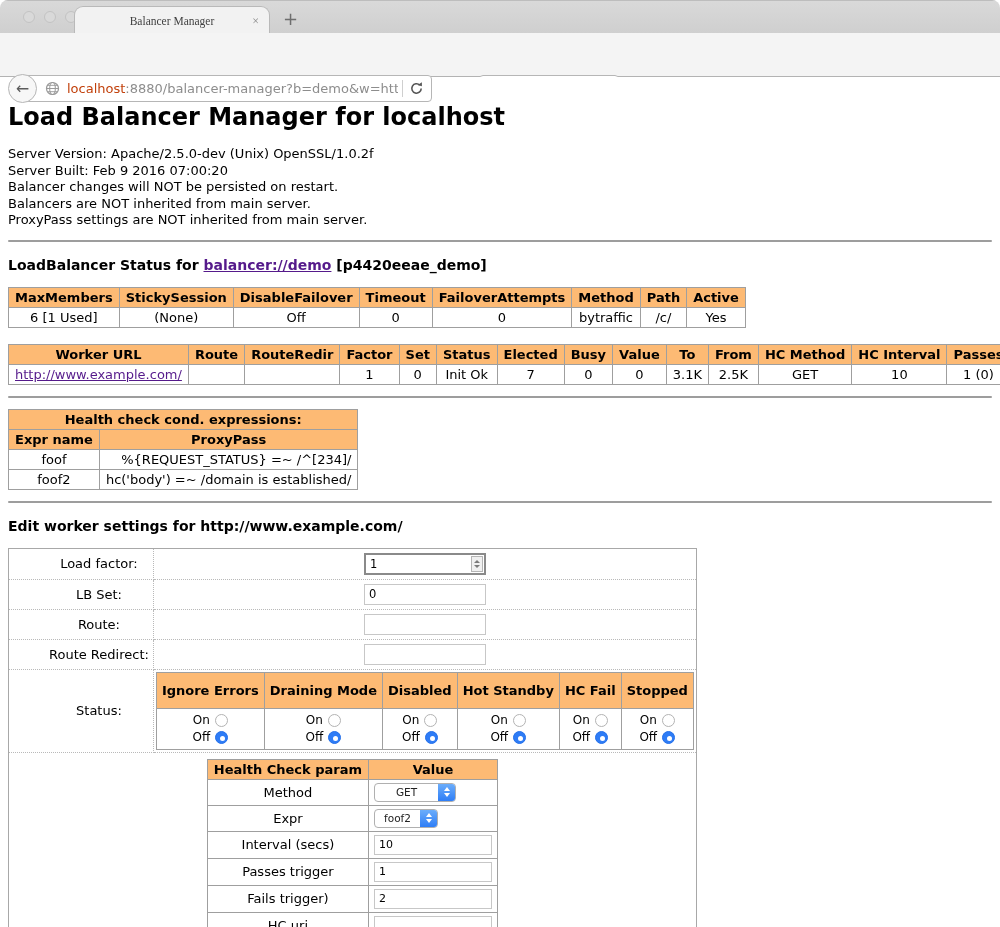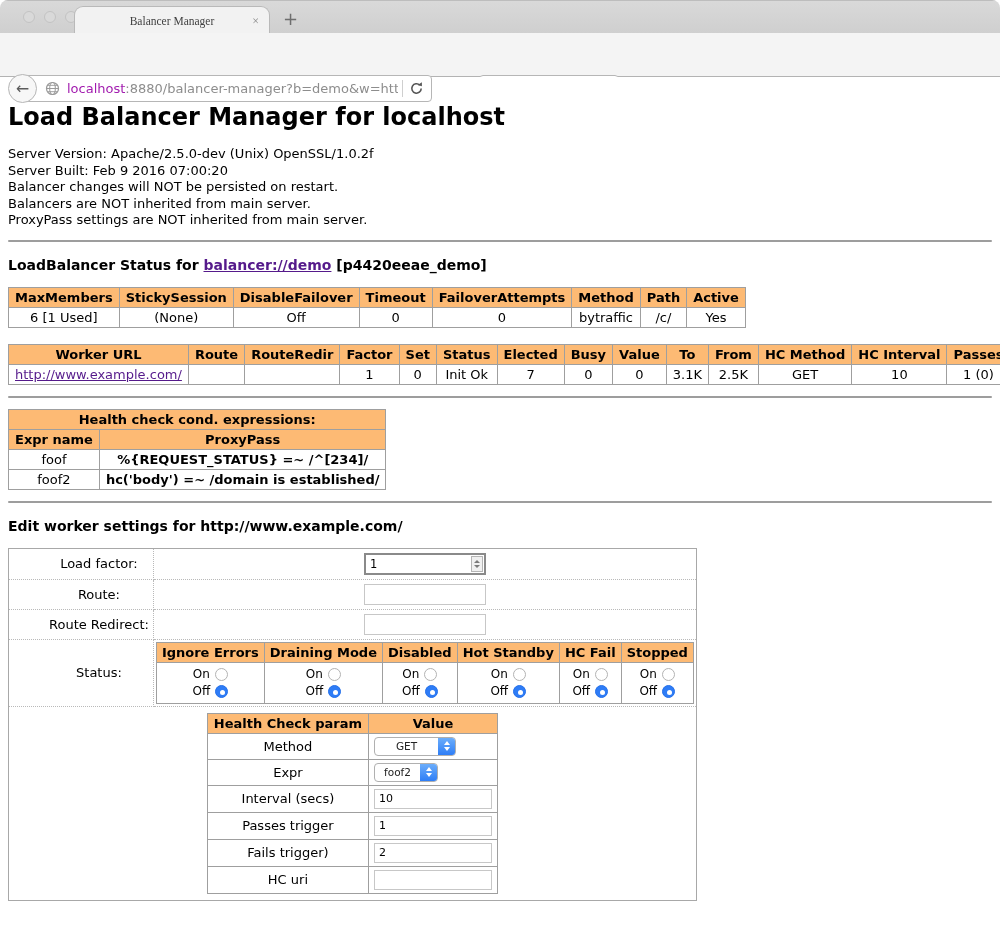--- a/index.html
+++ b/index.html
@@ -26,21 +26,21 @@
              background:#f4f4f4; border-bottom:1px solid #b3b3b3; }
 
   .backbtn { position:absolute; left:8px; top:41px; width:29px; height:29px; border-radius:50%;
              background:#f7f7f7; border:1px solid #b6b6b6; color:#5c5c5c; font-size:16px;
              display:flex; align-items:center; justify-content:center; z-index:3; }
   .urlbar { position:absolute; left:24px; top:42px; width:408px; height:27px;
             background:#fff; border:1px solid #b6b6b6; border-radius:4px;
             display:flex; align-items:center; padding-left:20px; z-index:2; }
   .globe { width:15px; height:15px; margin-right:7px; flex:0 0 auto; }
   .url-text { font-size:13px; white-space:nowrap; overflow:hidden; flex:1 1 auto; }
-  .url-host { color:#a21caf; }
+  .url-host { color:#c2410c; }
   .url-rest { color:#8d8d8d; }
   .url-divider { width:1px; height:17px; background:#cfcfcf; margin:0 6px 0 4px; flex:0 0 auto; }
   .reload { width:15px; height:15px; margin-right:7px; flex:0 0 auto; }
 
   .blocked { position:absolute; left:444px; top:44px; width:22px; height:22px; }
 
   .searchbar { position:absolute; left:479px; top:42px; width:140px; height:27px;
                background:#fff; border:1px solid #b6b6b6; border-radius:4px;
                display:flex; align-items:center; padding-left:8px; }
   .searchbar svg { width:13px; height:13px; margin-right:6px; }
@@ -77,40 +77,40 @@
   .tbl-worker th:nth-child(1){width:168px} .tbl-worker td:first-child{text-align:right;}
   .tbl-worker th:nth-child(2){width:42px}  .tbl-worker th:nth-child(3){width:78px}
   .tbl-worker th:nth-child(4){width:48px}  .tbl-worker th:nth-child(5){width:30px}
   .tbl-worker th:nth-child(6){width:52px}  .tbl-worker th:nth-child(7){width:52px}
   .tbl-worker th:nth-child(8){width:38px}  .tbl-worker th:nth-child(9){width:38px}
   .tbl-worker th:nth-child(10){width:38px} .tbl-worker th:nth-child(11){width:42px}
   .tbl-worker th:nth-child(12){width:74px} .tbl-worker th:nth-child(13){width:80px}
   .tbl-worker th:nth-child(14){width:50px} .tbl-worker th:nth-child(15){width:42px}
   .tbl-worker th:nth-child(16){width:50px} .tbl-worker th:nth-child(17){width:56px}
 
-  .tbl-expr td.exp { text-align:center;font-weight:bold; }
+  .tbl-expr td.exp { text-align:right; }
   .tbl-expr th.name { width:84px; }
 
   
   .tbl-form { width:564px; border:1px solid #a8a8a8; }
   .tbl-form > tbody > tr > td { border:1px dotted #b9b9b9; padding:4px; }
   .tbl-form td.lbl { width:102px;padding-left:40px; }
   input.txt { width:122px; height:21px; border:1px solid #c7c7c7; font-size:11.5px;
               font-family:inherit; padding:0 4px; background:#fff; }
   .numwrap { position:relative; display:inline-block; }
   input.num { width:122px; height:22px; border:2px solid #8a8a8a; font-size:11.5px;
               font-family:inherit; padding:0 16px 0 4px; }
   .numstep { position:absolute; right:3px; top:3px; width:12px; height:16px; background:#f0f0f0;
              border:1px solid #b5b5b5; display:flex; flex-direction:column; align-items:center; justify-content:center; }
   .numstep i { width:0; height:0; border-left:3px solid transparent; border-right:3px solid transparent; }
   .numstep .u { border-bottom:3.5px solid #7a7a7a; margin-bottom:2px; }
   .numstep .d { border-top:3.5px solid #7a7a7a; }
 
   .tbl-status { width:100%; }
-  .tbl-status th { padding:2px 5px; }
+  .tbl-status th { padding:10px 5px; }
   .radio-cell { padding:3px 2px; }
   .radio-row { display:flex; align-items:center; justify-content:center; gap:5px; height:17px; font-size:12px; }
   .radio { width:13px; height:13px; border-radius:50%; background:#fff; border:1px solid #b3b3b3; position:relative; display:inline-block; }
   .radio.checked { background:#2e7cf6; border-color:#2470ea; }
   .radio.checked::after { content:""; position:absolute; left:4px; top:4px; width:5px; height:5px;
                           border-radius:50%; background:#fff; }
 
   .tbl-hc { width:272px; margin:2px auto; }
   .tbl-hc td.v { text-align:left; padding:3px 5px; }
   .tbl-hc th:first-child { width:142px; }
@@ -352,20 +352,24 @@
             <span class="numwrap">
               <input class="num" type="text" value="1" style="">
               <span class="numstep">
                   <i class="u"></i>
                   <i class="d"></i>
                 </span>
             </span>
           </td>
         </tr>
         <tr>
+          <td class="lbl">LB Set:</td>
+          <td class="center"><input class="txt" type="text" value="0" style=""></td>
+        </tr>
+        <tr>
           <td class="lbl">Route:</td>
           <td class="center"><input class="txt" type="text" value="" style=""></td>
         </tr>
         <tr>
           <td class="lbl">Route Redirect:</td>
           <td class="center"><input class="txt" type="text" value="" style=""></td>
         </tr>
         <tr>
           <td class="lbl">Status:</td>
           <td style="padding:2px;">

